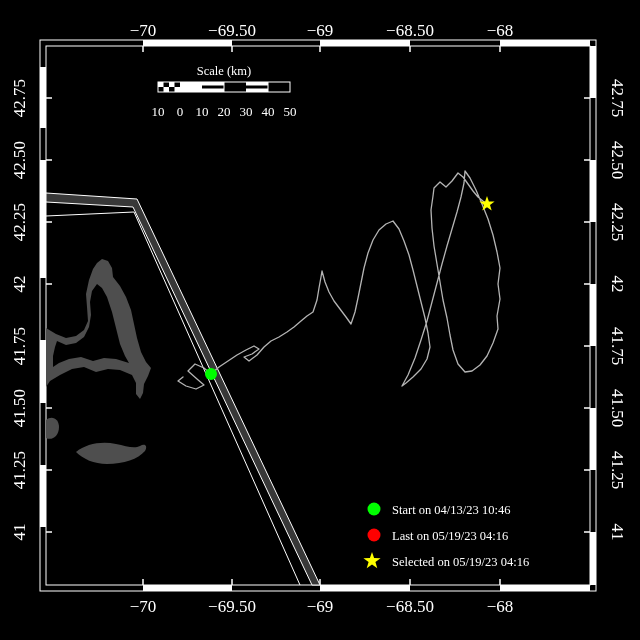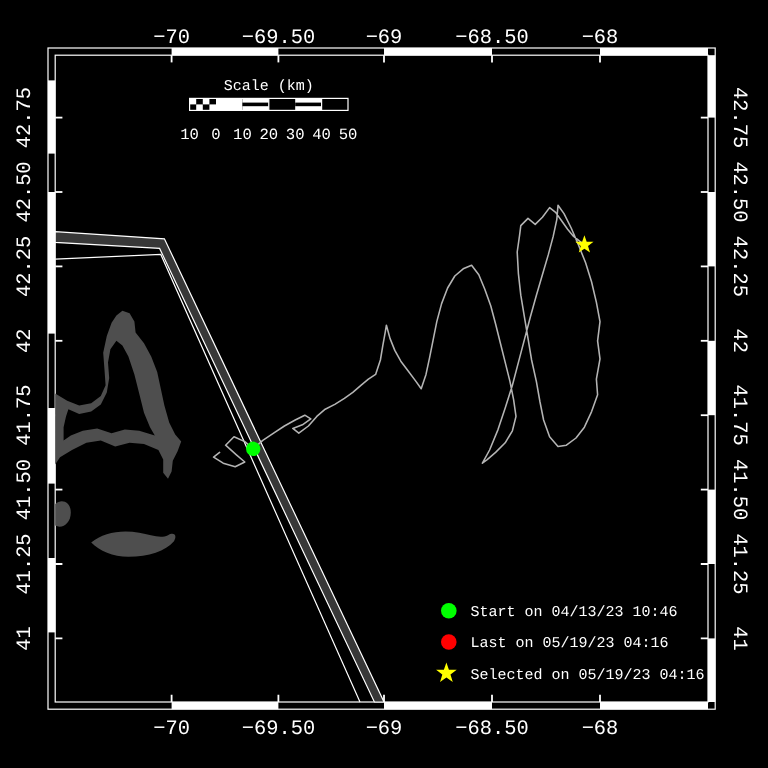--- a/index.html
+++ b/index.html
@@ -1,17 +1,17 @@
 <!DOCTYPE html>
 <html><head>
 <meta charset="utf-8">
 <style>
   html,body{margin:0;padding:0;background:#000;}
   .stage{position:relative;width:640px;height:628px;background:#000;overflow:hidden;
-         font-family:Liberation Mono, monospace;}
+         font-family:Liberation Serif, serif;}
   svg text{fill:#fff;}
   .axis-label{font-size:17px;}
   .scale-title{font-size:12.5px;}
   .scale-label{font-size:13px;}
   .legend-label{font-size:12.5px;}
 </style>
 </head>
 <body>
 
 <div class="stage">

